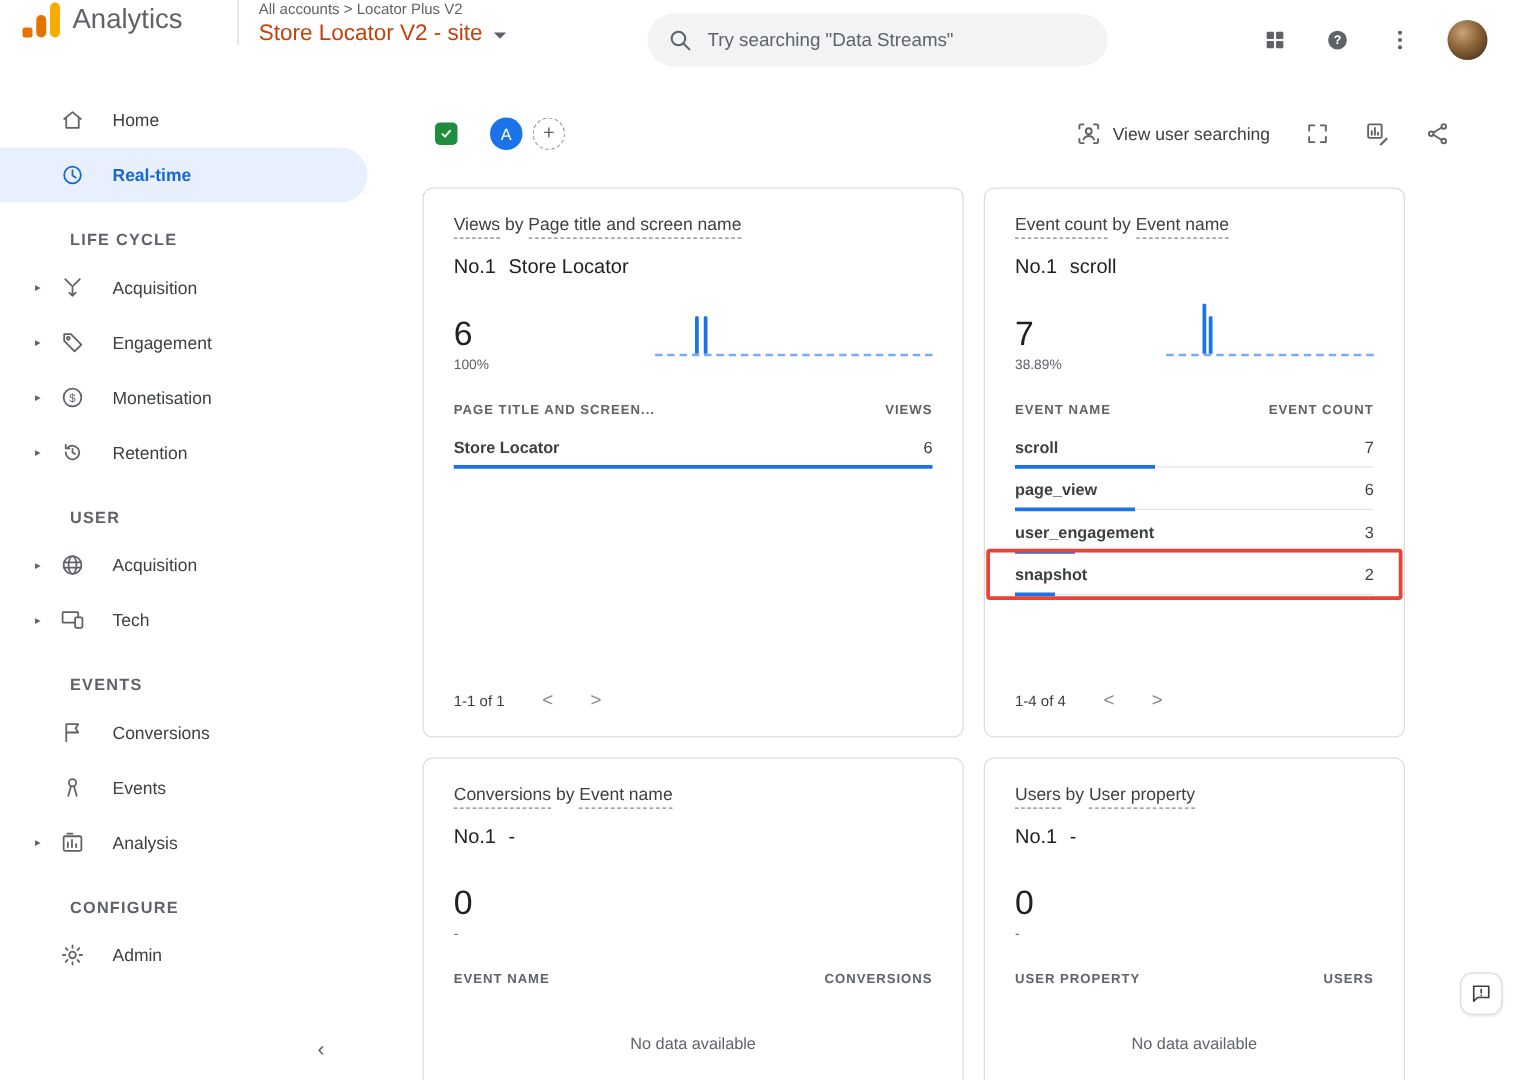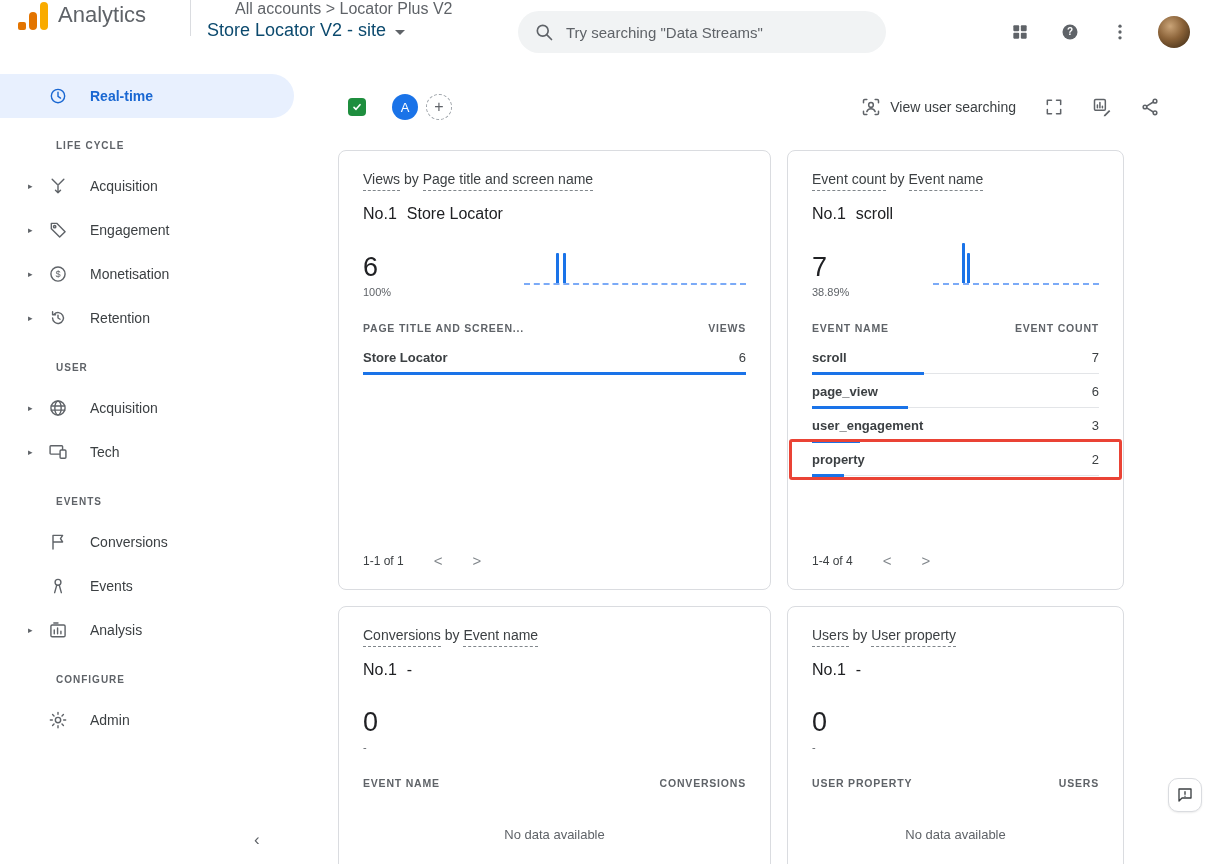--- a/index.html
+++ b/index.html
@@ -10,22 +10,22 @@
   .topbar { position:absolute; top:0; left:0; width:1212px; height:64px; background:#fff;
     display:flex; align-items:flex-start; z-index:20; }
   .logo { display:flex; align-items:center; gap:10px; margin-left:18px; width:172px; cursor:pointer; }
   .logo-glyph { display:flex; align-items:flex-end; gap:3px; height:30px; }
   .lg-dot { width:8px; height:8px; border-radius:2px; background:var(--logo-dark-orange,#e37400); }
   .lg-bar1 { width:8px; height:18px; border-radius:4px; background:var(--logo-dark-orange,#e37400); }
   .lg-bar2 { width:8px; height:28px; border-radius:4px; background:var(--logo-orange,#f9ab00); }
   .logo-text { font-size:22px; color:var(--text-gray,#5f6368); }
   .hdr-divider { width:1px; height:36px; background:var(--border,#dadce0); margin-right:16px; }
   .prop-block { display:flex; flex-direction:column; justify-content:center; gap:2px; }
-  .breadcrumb { font-size:16px; color:var(--text-gray,#5f6368); cursor:pointer;margin-left:28px; }
-  .prop-selector { display:flex; align-items:center; gap:9px; font-size:18px; color:#0c4a6e; cursor:pointer; }
+  .breadcrumb { font-size:12px; color:var(--text-gray,#5f6368); cursor:pointer; }
+  .prop-selector { display:flex; align-items:center; gap:9px; font-size:18px; color:#c2410c; cursor:pointer; }
   .caret-down { width:0; height:0; border-left:5px solid transparent; border-right:5px solid transparent;
     border-top:5px solid var(--text-gray,#5f6368); margin-top:3px; }
   .search { position:absolute; left:518px; top:11px; width:368px; height:42px; border-radius:22px;
     background:var(--search-bg,#f1f3f4); display:flex; align-items:center; padding:0 16px; gap:12px; cursor:text; }
   .search svg { width:20px; height:20px; stroke:var(--text-gray,#5f6368); fill:none; stroke-width:2;
     stroke-linecap:round; flex:0 0 auto; }
   .search input { border:none; outline:none; background:transparent; font-size:15px; width:100%;
     font-family:inherit; color:#3c4043; }
   .search input::placeholder { color:var(--text-gray,#5f6368); opacity:1; }
   .hdr-actions { position:absolute; right:22px; top:0; height:64px; display:flex; align-items:center; gap:26px; }
@@ -38,21 +38,21 @@
   .sidebar { position:absolute; top:64px; left:0; width:300px; bottom:0; background:#fff; padding-top:10px; }
   .nav-item { height:44px; display:flex; align-items:center; padding-left:28px; cursor:pointer;
     font-size:14px; color:#3c4043; margin-right:6px; }
   .nav-arrow { width:20px; font-size:9px; color:var(--text-gray,#5f6368); flex:0 0 auto; }
   .nav-icon { width:24px; margin-right:18px; display:flex; align-items:center; flex:0 0 auto; }
   .nav-icon svg { width:20px; height:20px; stroke:var(--text-gray,#5f6368); fill:none;
     stroke-width:1.7; stroke-linecap:round; stroke-linejoin:round; }
   .nav-item.selected { background:var(--selected-bg,#e8f0fe); border-radius:0 22px 22px 0;
     color:var(--selected-text,#1967d2); font-weight:bold; }
   .nav-item.selected .nav-icon svg { stroke:var(--selected-text,#1967d2); }
-  .nav-section { height:46px; padding:22px 0 0 56px; font-size:10px; letter-spacing:1px;
+  .nav-section { height:46px; padding:22px 0 0 56px; font-size:13px; letter-spacing:1px;
     color:var(--text-gray,#5f6368); font-weight:bold; }
   .collapse-btn { position:absolute; left:248px; bottom:8px; font-size:17px;
     color:var(--text-gray,#5f6368); cursor:pointer; padding:6px; }
 
   
   .main { position:absolute; top:64px; left:300px; right:0; bottom:0; padding-left:38px; overflow:hidden; }
   .title-row { width:822px; margin-top:22px; height:42px; display:flex; align-items:center; }
   .page-title { font-size:22px; font-weight:400; color:#3c4043; }
   .ok-badge { width:18px; height:18px; border-radius:4px; background:var(--green-check,#1e8e3e);
     margin-left:10px; display:flex; align-items:center; justify-content:center; }
@@ -153,20 +153,30 @@
           <circle cx="12" cy="5" r="2"></circle>
           <circle cx="12" cy="12" r="2"></circle>
           <circle cx="12" cy="19" r="2"></circle>
         </svg>
     </div>
     <div class="avatar"></div>
   </div>
 </div>
 
 <div class="sidebar">
+  <div class="nav-item">
+    <span class="nav-arrow"></span>
+    <span class="nav-icon">
+        <svg viewBox="0 0 24 24">
+          <path d="M4 11 L12 4.5 L20 11"></path>
+          <path d="M6 10.5 V19.5 H18 V10.5"></path>
+        </svg>
+      </span>
+    <span class="nav-label">Home</span>
+  </div>
   <div class="nav-item selected">
     <span class="nav-arrow"></span>
     <span class="nav-icon">
         <svg viewBox="0 0 24 24">
           <circle cx="12" cy="12" r="8"></circle>
           <path d="M12 7.5 V12.5 L15 14.5"></path>
         </svg>
       </span>
     <span class="nav-label">Real-time</span>
   </div>
@@ -558,21 +568,21 @@
         <span class="trow-name">page_view</span>
         <span class="trow-val">6</span>
         <div class="trow-bar" style="width: 33.3%;"></div>
       </div>
       <div class="trow">
         <span class="trow-name">user_engagement</span>
         <span class="trow-val">3</span>
         <div class="trow-bar" style="width: 16.7%;"></div>
       </div>
       <div class="trow">
-        <span class="trow-name">property</span>
+        <span class="trow-name">snapshot</span>
         <span class="trow-val">2</span>
         <div class="trow-bar" style="width: 11.1%;"></div>
         <div class="hl-frame"></div>
       </div>
       <div class="pagination">
         <span>1-4 of 4</span>
         <span class="chev">&lt;</span>
         <span class="chev">&gt;</span>
       </div>
     </div>

